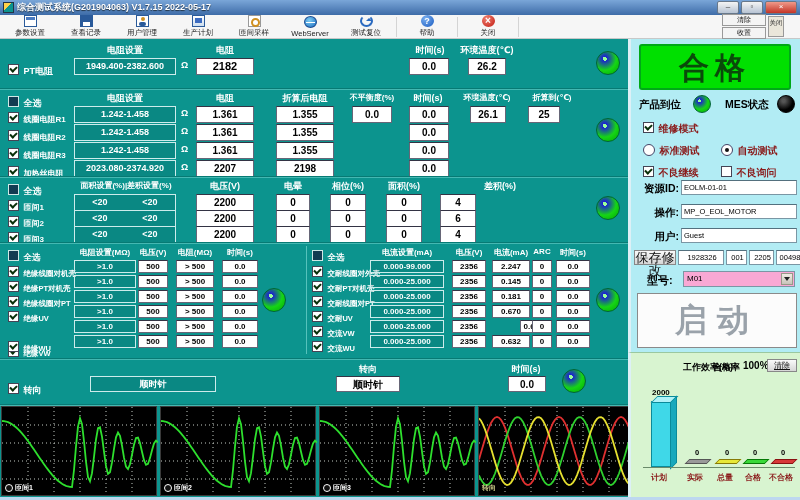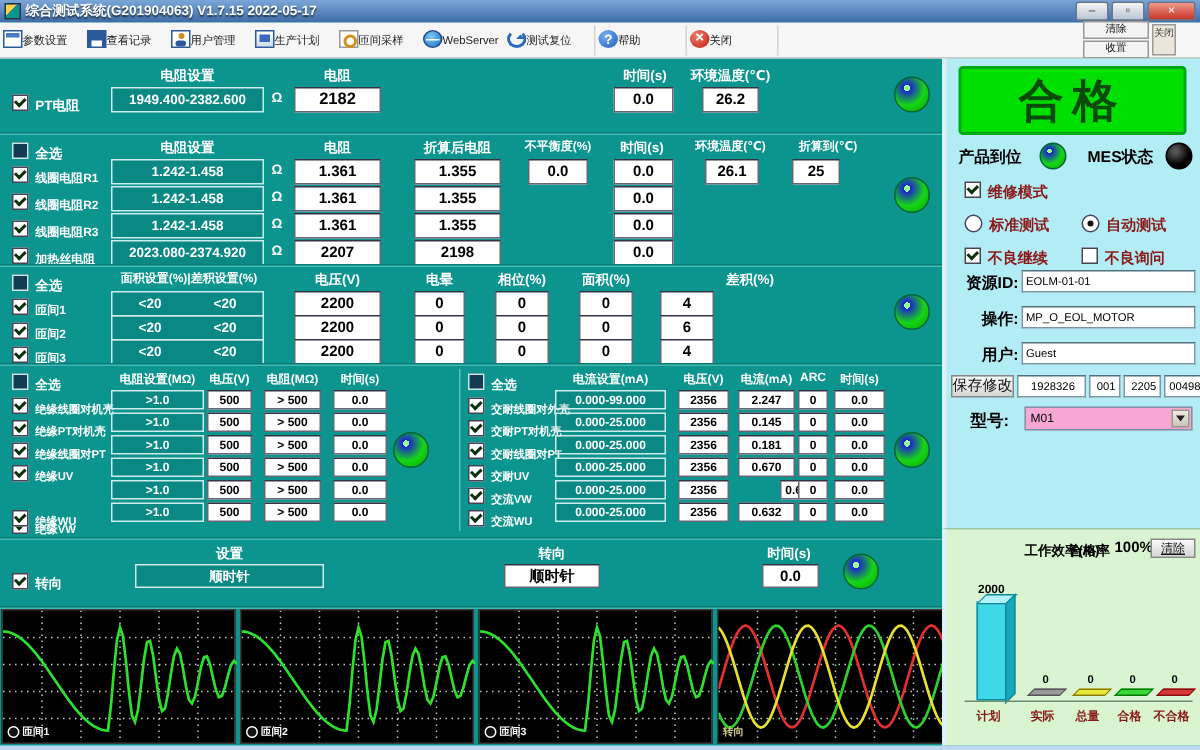--- a/index.html
+++ b/index.html
@@ -11,21 +11,21 @@
     background:linear-gradient(#7aa6d8,#3e6ca8);display:flex;align-items:center;padding:0 3px;gap:3px;box-sizing:border-box;}
   .appicon{width:9px;height:9px;background:linear-gradient(135deg,#ffd24a 40%,#0c948e 40%);border:1px solid #234;}
   .title{color:#fff;font-size:9px;font-weight:bold;text-shadow:0 1px 1px #234;white-space:nowrap;}
   .winbtns{margin-left:auto;display:flex;gap:2px;}
   .wbtn{width:20px;height:11px;border-radius:2px;background:linear-gradient(#f4f4f4,#b8c4d4);
         border:1px solid #68788a;font-size:8px;line-height:9px;text-align:center;color:#333;}
   .wbtn.close{width:30px;background:linear-gradient(#f09a8a,#c43426);color:#fff;}
   
   .toolbar{position:absolute;top:15px;left:0;right:0;height:24px;background:#f6f6f6;
     border-bottom:1px solid #c8c8c8;display:flex;align-items:center;padding-left:2px;box-sizing:border-box;}
-  .titem{width:56px;display:flex;align-items:center;cursor:default;}
+  .titem{width:56px;display:flex;flex-direction:column;align-items:center;cursor:default;}
   .tlabel{font-size:7.5px;color:#222;white-space:nowrap;}
   .tsep{width:1px;height:20px;background:#d4d4d4;margin:0 2px;}
   .ti{width:13px;height:12px;position:relative;box-sizing:border-box;margin-bottom:1px;}
   .ti-doc{background:#fff;border:1px solid #2a5a9a;}
   .ti-doc::before{content:"";position:absolute;left:1px;right:1px;top:1px;height:3px;background:#4a7ac0;}
   .ti-save{background:#2a5a9a;}
   .ti-save::before{content:"";position:absolute;left:3px;right:3px;bottom:1px;height:4px;background:#fff;}
   .ti-users{background:#fff;border:1px solid #2a5a9a;}
   .ti-users::before{content:"";position:absolute;left:4px;top:1px;width:4px;height:4px;border-radius:50%;background:#d09020;}
   .ti-users::after{content:"";position:absolute;left:2px;top:6px;width:7px;height:4px;border-radius:2px;background:#2a5a9a;}
@@ -77,21 +77,21 @@
            border-left:3px solid #ddf0f6;box-sizing:border-box;}
   .banner{position:absolute;left:8px;top:5px;width:152px;height:46px;background:#00e000;border:2px solid #00a818;
           border-radius:3px;color:#0a4a0a;font-size:30px;font-weight:bold;text-align:center;line-height:44px;box-sizing:border-box;letter-spacing:6px;}
   .blk{font-weight:bold;font-size:10.5px;color:#000;white-space:nowrap;}
   .mrn{font-weight:bold;font-size:10px;color:#8a1a1a;white-space:nowrap;}
   .rad{display:inline-block;width:10px;height:10px;border-radius:50%;background:#fff;border:1px solid #446;position:relative;vertical-align:-2px;}
   .rad.on::after{content:"";position:absolute;left:2.5px;top:2.5px;width:4px;height:4px;border-radius:50%;background:#111;}
   .inp{box-sizing:border-box;background:#fff;border:1px solid #7a96a4;border-top-color:#53707e;color:#000;
        font-size:7.5px;line-height:13px;padding-left:2px;white-space:nowrap;overflow:hidden;}
   .btn{box-sizing:border-box;background:linear-gradient(#fafafa,#d6d6d6);border:1px solid #888;
-       font-size:10px;text-align:center;color:#111;}
+       font-size:13px;text-align:center;color:#111;}
   .sel{box-sizing:border-box;background:#f9a8d4;border:1px solid #7a96a4;position:relative;}
   .sel .val{font-size:8px;line-height:14px;padding-left:3px;color:#000;}
   .sel .arrowbox{position:absolute;right:1px;top:1px;bottom:1px;width:12px;background:linear-gradient(#f0ece4,#c8c4ba);
        border:1px solid #998;display:flex;align-items:center;justify-content:center;box-sizing:border-box;}
   .sel .arrow{width:0;height:0;border:3px solid transparent;border-top:4px solid #222;margin-top:3px;}
   .startbtn{position:absolute;left:6px;top:254px;width:160px;height:55px;background:#fcfcfc;border:1px solid #8a8a8a;
        color:#9aa2aa;font-size:32px;font-weight:bold;text-align:center;line-height:53px;letter-spacing:10px;box-sizing:border-box;}
   
   .stats{position:absolute;left:628px;top:352px;width:172px;height:145px;background:#d8f4d0;
          border-left:3px solid #ddf0f6;border-top:1px solid #9ac8a0;box-sizing:border-box;}
@@ -388,21 +388,20 @@
 
     <div class="led" style="left:596px;top:44px;"></div>
   </div>
   <div class="hr" style="top:358px;"></div>
 
   <div class="sec" style="top:360px;height:44px;">
     <div class="abs" style="left:8px;top:19px;">
       <span class="cb on"></span>
       <span class="wl">转向</span>
     </div>
-    <div class="abs hl" style="left:90px;top:3px;width:126px;">设置</div>
     <div class="abs fs" style="left:90px;top:16px;width:126px;height:16px;">顺时针</div>
     <div class="abs hl" style="left:336px;top:3px;width:64px;">转向</div>
     <div class="abs fw" style="left:336px;top:16px;width:64px;height:16px;">顺时针</div>
     <div class="abs hl" style="left:502px;top:3px;width:48px;">时间(s)</div>
     <div class="abs fw" style="left:508px;top:16px;width:38px;height:16px;">0.0</div>
     <div class="led" style="left:562px;top:9px;"></div>
   </div>
   <div class="hr" style="top:404px;"></div>
 
   <div class="scope" style="left:1px;width:156px;">
@@ -522,20 +521,21 @@
     <div class="abs inp" style="left:145px;top:211px;width:26px;height:15px;text-align:center;">00498</div>
 
     <div class="abs blk" style="left:16px;top:234px;font-size:11px;">型号:</div>
     <div class="abs sel" style="left:52px;top:232px;width:112px;height:16px;">
       <div class="val">M01</div>
       <div class="arrowbox">
           <span class="arrow"></span>
         </div>
     </div>
 
+    <div class="startbtn">启动</div>
   </div>
 
   <div class="stats">
     <div class="abs lblb" style="left:8px;top:8px;margin-left:44px;">工作效率(/h)</div>
     <div class="abs lblb" style="left:82px;top:8px;">合格率</div>
     <div class="abs lblb" style="left:112px;top:7px;font-size:10px;">100%</div>
     <div class="abs btn" style="left:136px;top:6px;width:30px;height:13px;line-height:11px;font-size:8px;text-decoration:underline;">清除</div>
 
     <div class="abs" style="left:21px;top:35px;font-size:8px;font-weight:bold;color:#000;">2000</div>
     <div class="bar3d"></div>

